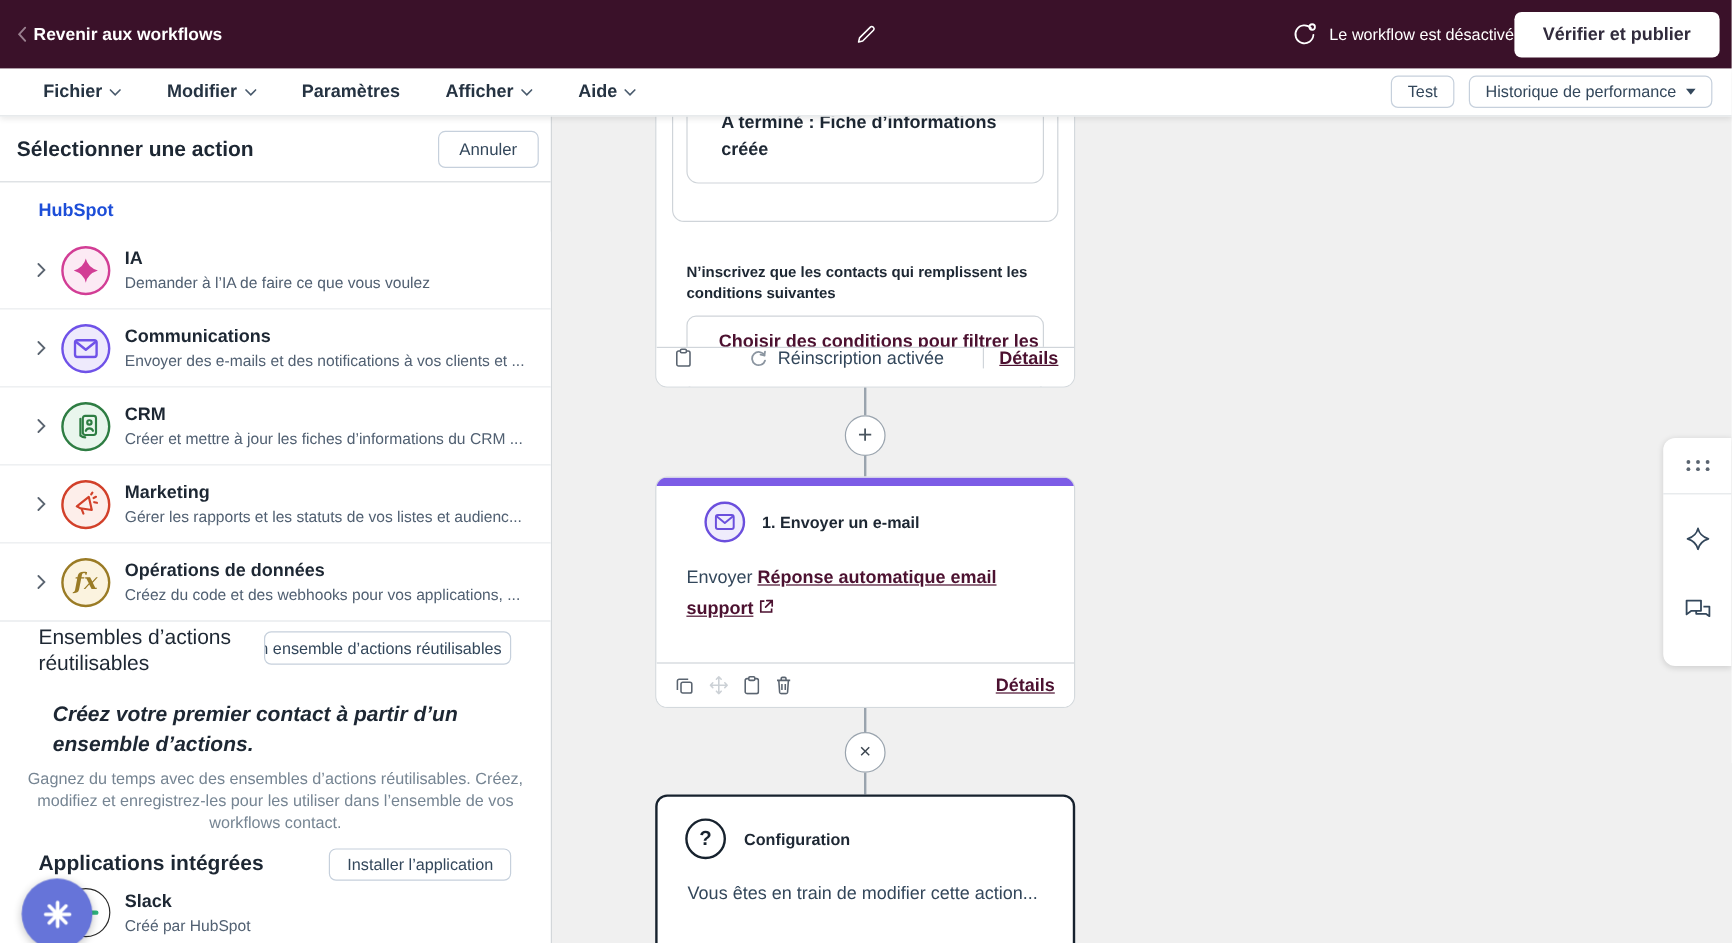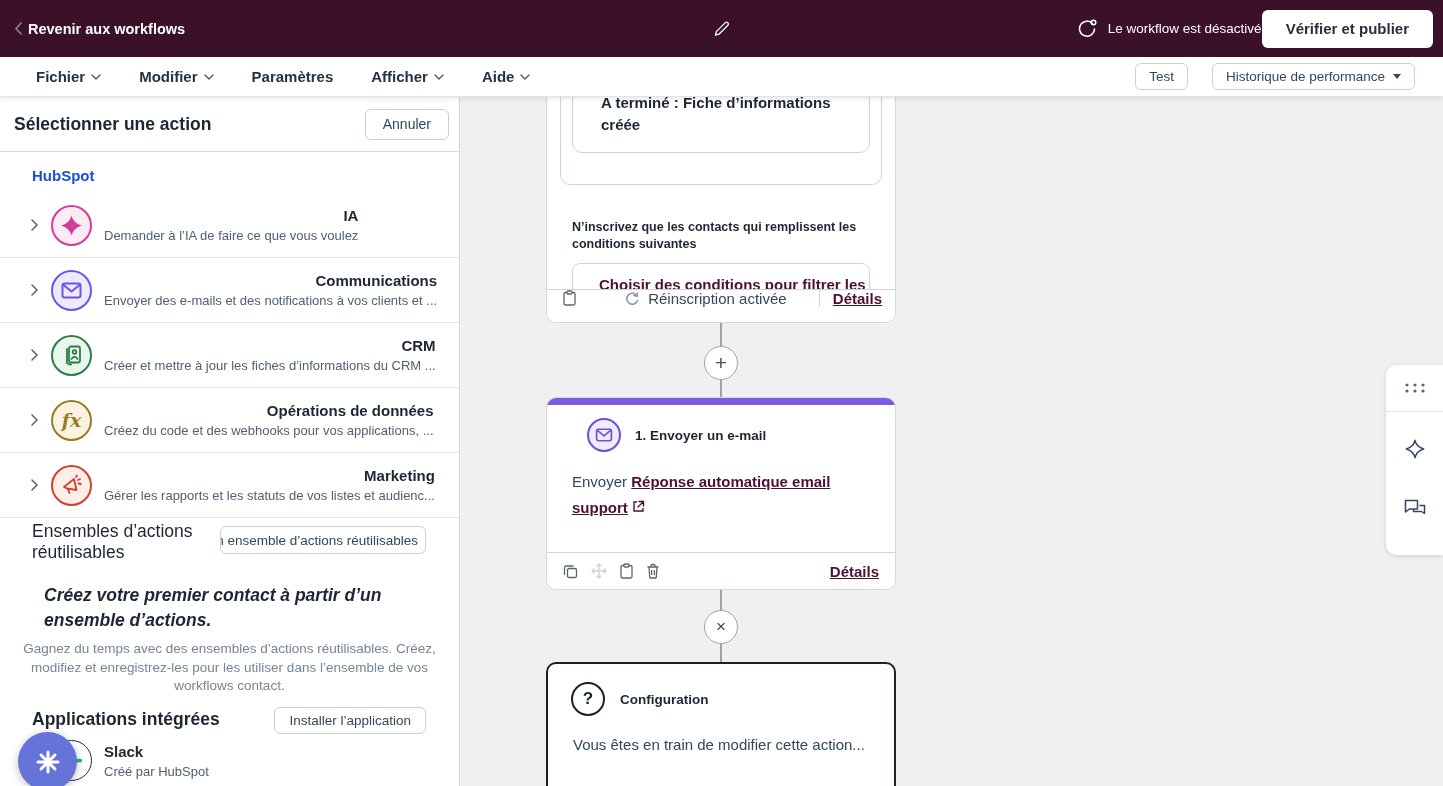--- a/index.html
+++ b/index.html
@@ -21,37 +21,37 @@
     border:none; border-radius:6px; height:38px; padding:0 24px; cursor:pointer;
     font-family:inherit; }
 
   
   .menubar { position:absolute; top:57px; left:0; width:1443px; height:40px; background:#fff;
     display:flex; align-items:center; border-bottom:1px solid #e2e5e8;
     box-shadow:0 2px 5px rgba(0,0,0,.09); z-index:10; }
   .menus { display:flex; align-items:center; gap:38px; padding-left:36px; }
   .menu-item { display:inline-flex; align-items:center; gap:6px; font-size:15px;
     font-weight:bold; color:#253342; cursor:pointer; }
-  .menubar-right { position:absolute; right:28px; display:flex; gap:24px; }
+  .menubar-right { position:absolute; right:16px; display:flex; gap:12px; }
   .sm-btn { background:#fff; border:1px solid var(--btn_border); border-radius:6px;
     height:27px; padding:0 13px; font-size:13.5px; color:#33475b; cursor:pointer;
     font-family:inherit; display:inline-flex; align-items:center; gap:8px; }
   .caret-dn { width:0; height:0; border-left:4px solid transparent;
     border-right:4px solid transparent; border-top:5px solid #33475b; }
 
   
   .sidebar { position:absolute; top:97px; left:0; width:460px; height:689px; background:#fff;
     border-right:1px solid #d3d7da; overflow:hidden; z-index:2; }
   .sb-header { height:55px; border-bottom:1px solid #d7dbdf; display:flex;
     align-items:center; justify-content:space-between; padding:0 10px 0 14px; }
   .sb-title { font-size:17.5px; font-weight:bold; color:#1d2733; }
   .cancel-btn { background:#fff; border:1px solid var(--btn_border); border-radius:6px;
     height:31px; padding:0 17px; font-size:14px; color:#33475b; cursor:pointer; font-family:inherit; }
   .sb-hubspot { font-size:15px; font-weight:bold; color:#1d4ed8; margin:15px 0 0 32px; }
-  .action-rows { margin-top:9px;text-align:right; }
+  .action-rows { margin-top:9px; }
   .action-row { height:65px; border-bottom:1px solid #e3e7ea; display:flex;
     align-items:center; padding-left:30px; cursor:pointer; background:#fff; }
   .row-chevron { color:#5a6470; flex:0 0 auto; display:flex; }
   .act-icon { width:41px; height:41px; border-radius:50%; border:2px solid; margin-left:12px;
     display:flex; align-items:center; justify-content:center; flex:0 0 auto; }
   .act-texts { margin-left:12px; min-width:0; }
   .act-title { font-size:15px; font-weight:bold; color:#1d2733; }
   .act-desc { font-size:13px; color:#516072; margin-top:4px; white-space:nowrap; }
   .icon-ia { border-color:var(--ia_pink); background:var(--ia_bg); }
   .icon-comm { border-color:var(--comm_purple); background:var(--comm_bg); }
@@ -265,42 +265,42 @@
         <div class="act-title">CRM</div>
         <div class="act-desc">Créer et mettre à jour les fiches d’informations du CRM ...</div>
       </span>
     </div>
     <div class="action-row">
       <span class="row-chevron">
           <svg width="9" height="14" viewBox="0 0 9 14">
             <path d="M2 2 L7 7 L2 12" stroke="#5a6470" stroke-width="1.5" fill="none" stroke-linecap="round"></path>
           </svg>
         </span>
-      <span class="act-icon icon-ops">fx</span>
-      <span class="act-texts">
-        <div class="act-title">Opérations de données</div>
-        <div class="act-desc">Créez du code et des webhooks pour vos applications, ...</div>
-      </span>
-    </div>
-    <div class="action-row">
-      <span class="row-chevron">
-          <svg width="9" height="14" viewBox="0 0 9 14">
-            <path d="M2 2 L7 7 L2 12" stroke="#5a6470" stroke-width="1.5" fill="none" stroke-linecap="round"></path>
-          </svg>
-        </span>
       <span class="act-icon icon-mkt">
         <svg width="22" height="22" viewBox="0 0 22 22" fill="none" stroke="var(--mkt_red)" stroke-width="1.8" stroke-linecap="round" stroke-linejoin="round">
           <path d="M3 13 L13 5 L15.5 16 L6 14.5 Z"></path>
           <path d="M7 15 L8.5 19"></path>
           <path d="M15 3 L16 1.5 M17 6 L19 5 M17.5 9.5 L19.8 10"></path>
         </svg>
       </span>
       <span class="act-texts">
         <div class="act-title">Marketing</div>
         <div class="act-desc">Gérer les rapports et les statuts de vos listes et audienc...</div>
+      </span>
+    </div>
+    <div class="action-row">
+      <span class="row-chevron">
+          <svg width="9" height="14" viewBox="0 0 9 14">
+            <path d="M2 2 L7 7 L2 12" stroke="#5a6470" stroke-width="1.5" fill="none" stroke-linecap="round"></path>
+          </svg>
+        </span>
+      <span class="act-icon icon-ops">fx</span>
+      <span class="act-texts">
+        <div class="act-title">Opérations de données</div>
+        <div class="act-desc">Créez du code et des webhooks pour vos applications, ...</div>
       </span>
     </div>
   </div>
 
   <div class="sets-title">Ensembles d’actions réutilisables</div>
   <button class="sets-btn">
     <span>r un ensemble d’actions réutilisables</span>
   </button>
   <div class="empty-title">Créez votre premier contact à partir d’un ensemble d’actions.</div>
   <div class="empty-desc">Gagnez du temps avec des ensembles d’actions réutilisables. Créez, modifiez et enregistrez-les pour les utiliser dans l’ensemble de vos workflows contact.</div>

